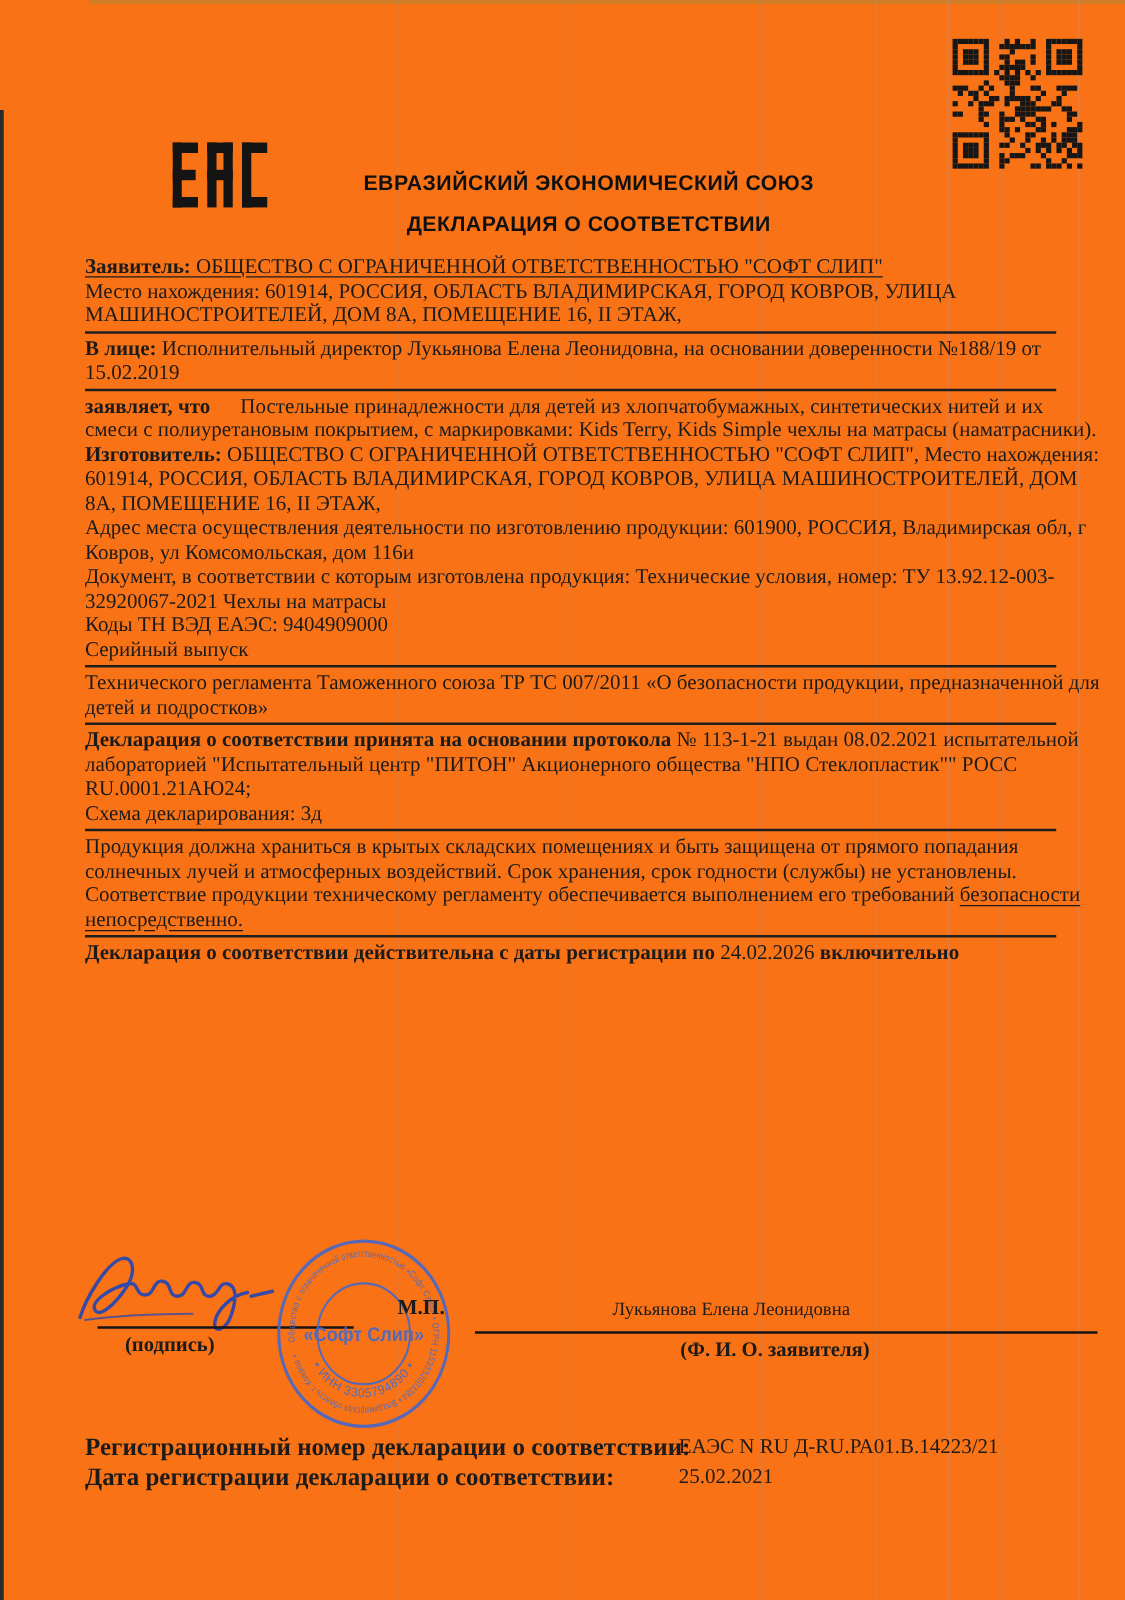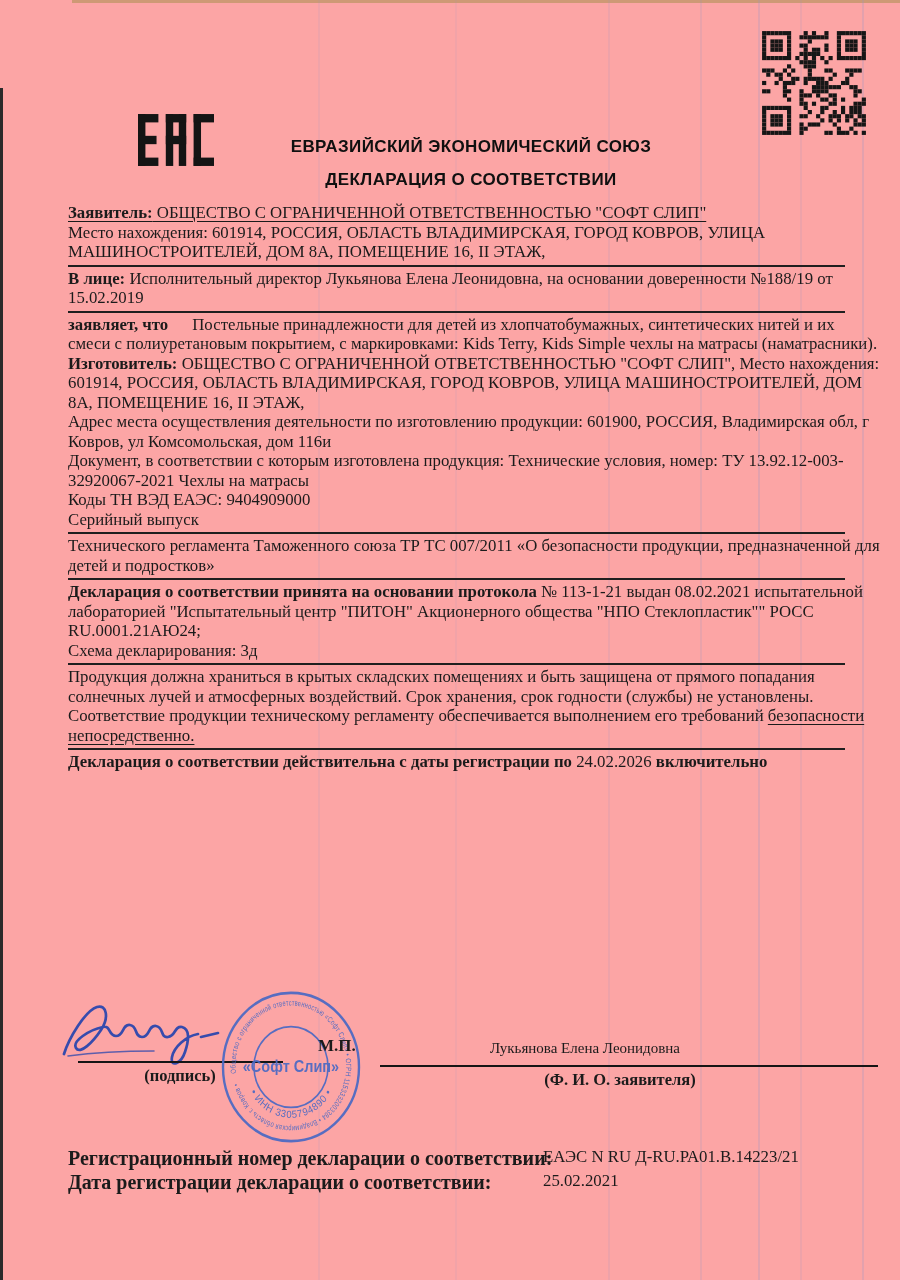--- a/index.html
+++ b/index.html
@@ -1,16 +1,16 @@
 <!DOCTYPE html>
 <html><head>
 <meta charset="utf-8">
 <style>
   html,body{margin:0;padding:0;background:#888;}
-  .page{position:relative;width:900px;height:1280px;background:#fca5a5;overflow:hidden;
+  .page{position:relative;width:900px;height:1280px;background:#f97316;overflow:hidden;
         font-family:"Liberation Serif","DejaVu Serif",serif;color:#1b1b1b;}
   
   .edge-left{position:absolute;left:0;top:88px;width:3px;height:1192px;background:#2a2a2a;}
   .edge-top{position:absolute;left:72px;top:0;width:828px;height:3px;background:rgba(150,140,60,.45);}
   .streak{position:absolute;top:0;height:1280px;width:2px;pointer-events:none;}
   
   .eac{position:absolute;left:138px;top:112px;}
   
   .qr{position:absolute;left:760px;top:29px;width:108px;height:108px;}
   
@@ -23,21 +23,21 @@
   .content p{margin:0;}
   .b{font-weight:700;}
   .u{text-decoration:underline;text-underline-offset:3px;}
   .ml{margin-left:24px;}
   hr.rule{border:none;border-top:2px solid #1f1f1f;margin:3px 0 2px 0;width:777px;}
   
   .sig-svg{position:absolute;left:58px;top:996px;}
   .line{position:absolute;background:#151515;height:2px;}
   .sig-line{left:78px;top:1061px;width:205px;}
   .fio-line{left:380px;top:1065px;width:498px;}
-  .podpis{position:absolute;left:100px;top:1066px;width:160px;text-align:center;font-weight:700;font-size:16.5px;}
+  .podpis{position:absolute;left:100px;top:1066px;width:160px;font-weight:700;font-size:16.5px;}
   .mp{position:absolute;left:318px;top:1036px;font-weight:700;font-size:17px;z-index:5;}
   .fio{position:absolute;left:380px;top:1040px;width:410px;text-align:center;font-size:15px;}
   .fio-cap{position:absolute;left:430px;top:1070px;width:380px;text-align:center;font-weight:700;font-size:16.5px;}
   .stamp{position:absolute;left:216px;top:985px;z-index:4;opacity:.92;}
   .st-ring{fill:none;stroke:#4a69c4;stroke-width:2.4px;}
   .st-ring2{fill:none;stroke:#4a69c4;stroke-width:1.6px;}
   .st-outer-text{fill:#4a69c4;font-family:"Liberation Sans","DejaVu Sans",sans-serif;font-size:7.4px;letter-spacing:.3px;}
   .st-bottom-text{fill:#4a69c4;font-family:"Liberation Sans","DejaVu Sans",sans-serif;font-size:9.5px;letter-spacing:.6px;}
   .st-center{fill:#4a69c4;font-family:"Liberation Sans","DejaVu Sans",sans-serif;font-size:14.5px;font-weight:700;}
   

